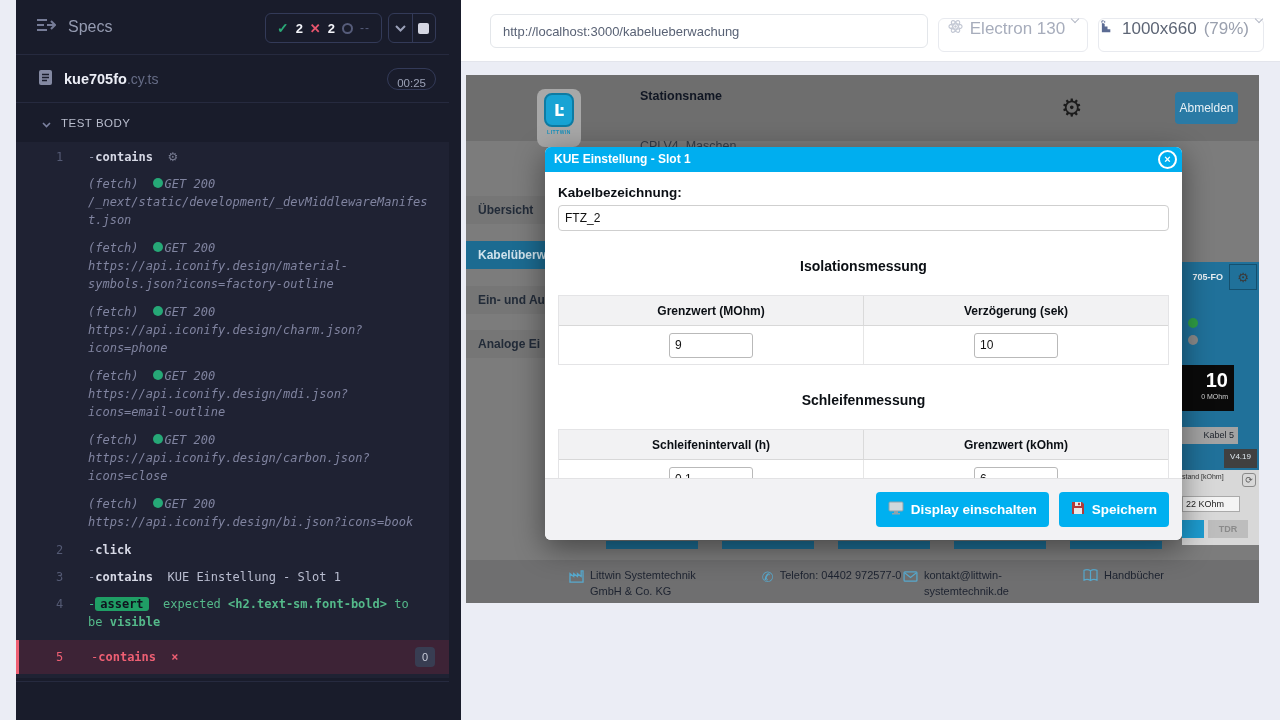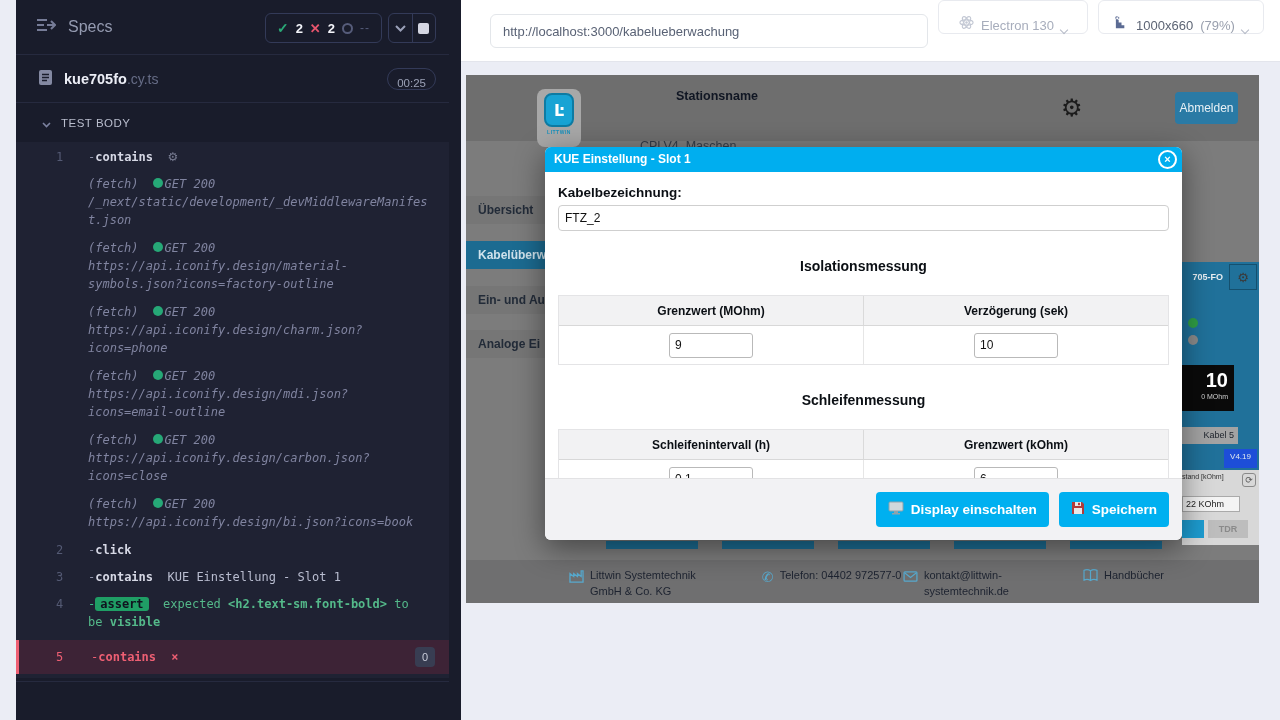--- a/index.html
+++ b/index.html
@@ -82,40 +82,40 @@
   .sb-down { bottom:2px; color:#8a8a8a; }
   .sb-thumb { position:absolute; left:0; top:268px; width:14px; height:365px; background:#686868; }
 
   
   .aut { position:absolute; left:461px; top:0; width:819px; height:720px; background:#ebedf5; }
   .aut-head { position:absolute; left:0; top:0; width:819px; height:62px; background:#ffffff;
               border-bottom:1px solid #e3e5ec; }
   .url-box { position:absolute; left:29px; top:14px; width:438px; height:34px; background:#fff;
              border:1px solid #e3e6ea; border-radius:6px; font-size:13px; color:#596275;
              padding:0 12px; font-family:"Liberation Sans", sans-serif; }
-  .sel { position:absolute; top:0; height:34px; border:1px solid #e8eaef; border-radius:6px;
-         display:flex; align-items:flex-end; font-size:13px; cursor:pointer; background:#fff; }
+  .sel { position:absolute; top:18px; height:34px; border:1px solid #e8eaef; border-radius:6px;
+         display:flex; align-items:flex-start; font-size:17px; cursor:pointer; background:#fff; }
   .sel-browser { left:477px; width:150px; color:#a7adbc; justify-content:center; gap:7px; }
   .sel-size { left:637px; width:166px; color:#5d6575; justify-content:center; gap:7px; }
   .sel-dim { color:#9aa0ae; }
   .chev { border:solid #b4b9c6; border-width:0 1.5px 1.5px 0; display:inline-block;
           padding:2.5px; transform:rotate(45deg); margin-top:-3px; }
 
   
   .viewport { position:absolute; left:5px; top:75px; width:793px; height:528px;
               background:#7c7c7c; overflow:hidden; }
   .app-header { position:absolute; left:0; top:0; width:793px; height:66px; background:#6e6e6e; }
   .logo-tile { position:absolute; left:71px; top:14px; width:44px; height:58px;
                background:#a8a8a8; border-radius:8px; display:flex; flex-direction:column;
                align-items:center; padding-top:4px; }
   .logo-mark { width:30px; height:34px; background:#18a3d4; border:2px solid #0d7ba3;
                border-radius:8px; display:flex; align-items:center; justify-content:center; }
   .logo-glyph { color:#fff; font-weight:bold; font-size:16px; font-family:"DejaVu Sans", sans-serif; }
   .logo-text { font-size:5px; color:#1590bd; font-weight:bold; margin-top:2px; letter-spacing:.5px; }
-  .station-label { position:absolute; left:174px; top:14px; font-size:12.5px; font-weight:bold; color:#101623;margin-left:36px; }
+  .station-label { position:absolute; left:174px; top:14px; font-size:12.5px; font-weight:bold; color:#101623; }
   .station-name { position:absolute; left:174px; top:36px; font-size:12.5px; color:#333b47;margin-top:28px; }
   .hdr-gear { position:absolute; left:595px; top:21px; font-size:24px; color:#1c1c1c;
               line-height:24px; cursor:pointer; font-family:"DejaVu Sans", sans-serif; }
   .logout-btn { position:absolute; left:709px; top:17px; width:63px; height:32px;
                 background:#2a7aa5; color:#e8f1f6; font-size:12px; border:none; border-radius:4px;
                 display:flex; align-items:center; justify-content:center; cursor:pointer; }
 
   .nav-item { position:absolute; left:0; width:79px; height:28px; line-height:28px;
               font-size:12px; font-weight:bold; color:#222b38; padding-left:12px;
               white-space:nowrap; overflow:hidden; cursor:pointer; background:#767676; }
@@ -135,21 +135,21 @@
   .sc-gearbox { position:absolute; left:47px; top:2px; width:28px; height:26px;
                 border:1px solid #15506e; display:flex; align-items:center; justify-content:center;
                 color:#3a3a3a; font-size:13px; font-family:"DejaVu Sans", sans-serif; }
   .sc-dot { position:absolute; left:6px; width:10px; height:10px; border-radius:50%; }
   .sc-lcd { position:absolute; left:-20px; top:103px; width:72px; height:46px; background:#0a0a0a;
             color:#fff; text-align:right; padding-right:6px; }
   .sc-lcd-val { font-size:20px; font-weight:bold; line-height:26px; margin-top:2px; }
   .sc-lcd-unit { font-size:7px; color:#cfcfcf; }
   .sc-label { position:absolute; left:-4px; top:165px; width:60px; height:17px; background:#a3a3a3;
               color:#20262e; font-size:9px; line-height:17px; text-align:right; padding-right:4px; }
-  .sc-version { position:absolute; left:42px; top:187px; width:33px; height:19px; background:#1d4ed8;
+  .sc-version { position:absolute; left:42px; top:187px; width:33px; height:19px; background:#404040;
                 color:#dfe8ee; font-size:8px; line-height:15px; text-align:center; }
   .sc-panel { position:absolute; left:-4px; top:208px; width:81px; height:75px; background:#d8d8d8; }
   .sc-panel-label { font-size:7px; color:#333; padding:3px 2px 0 4px; }
   .sc-refresh { position:absolute; right:3px; top:3px; width:14px; height:14px; border:1px solid #8a8a8a;
                 border-radius:3px; font-size:9px; color:#555; text-align:center; line-height:13px; }
   .sc-val { position:absolute; left:4px; top:26px; width:58px; height:16px; background:#f4f4f4;
             border:1px solid #aaa; font-size:9px; color:#222; line-height:15px; padding-left:3px; }
   .sc-tdr { position:absolute; left:30px; top:50px; width:40px; height:18px; background:#bdbdbd;
             color:#8a8a8a; font-size:9px; font-weight:bold; text-align:center; line-height:18px; }
   .sc-cy { position:absolute; left:0px; top:50px; width:26px; height:18px; background:#1d9cd0; }

